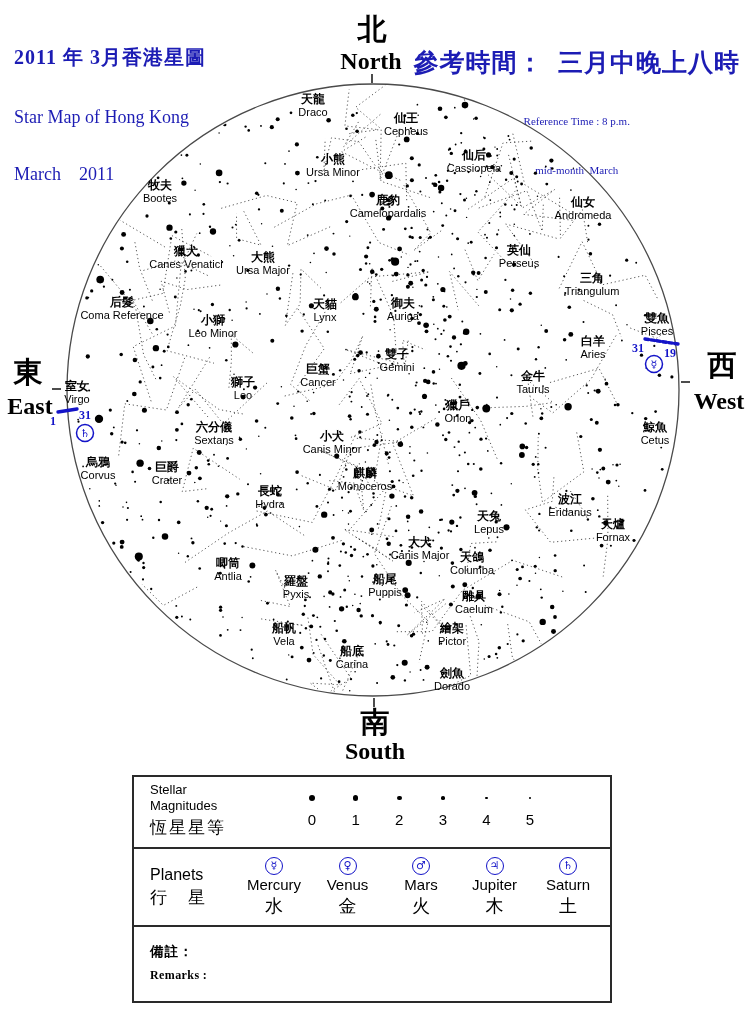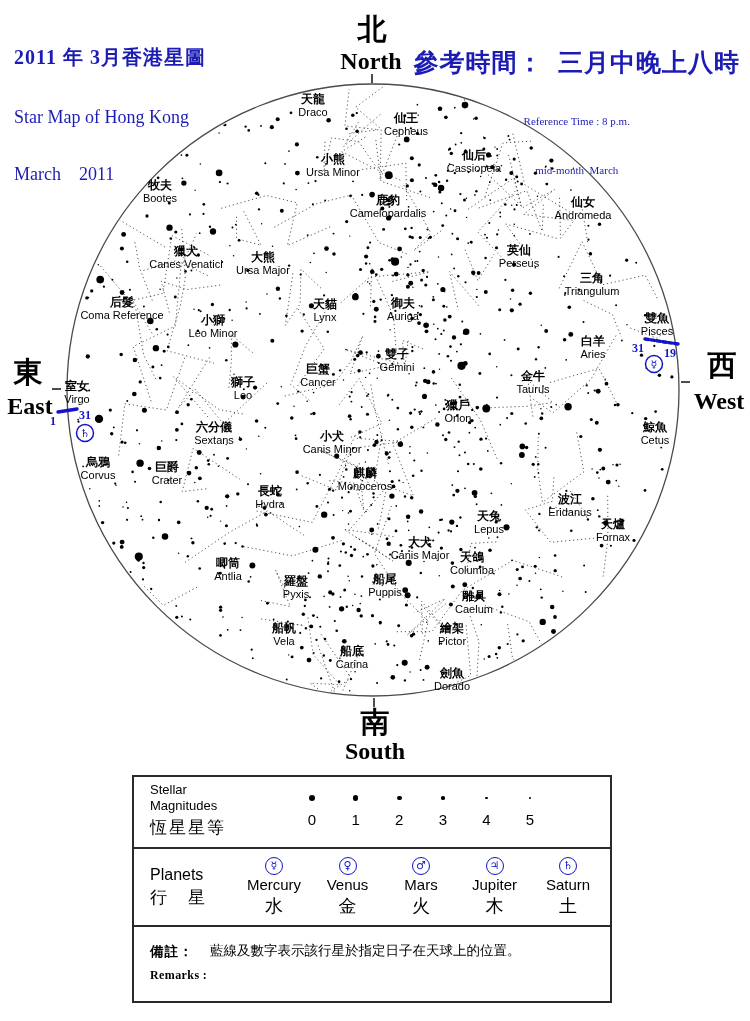--- a/index.html
+++ b/index.html
@@ -39,21 +39,21 @@
   .mag-dot-box{height:26px;display:flex;align-items:center;justify-content:center;}
   .mag-dot{border-radius:50%;background:#000;}
   .mag-val{font-family:"Liberation Sans","DejaVu Sans",sans-serif;font-size:15px;}
   #leg-row2 .leg-label{top:16px;}
   .planet-col{position:absolute;top:6px;width:80px;transform:translateX(-50%);text-align:center;}
   .planet-sym{display:inline-block;width:16px;height:16px;border:1.5px solid #1414c8;border-radius:50%;
               color:#1414c8;font-family:"DejaVu Sans",sans-serif;font-size:11px;line-height:16px;font-weight:bold;}
   .planet-en{font-family:"Liberation Sans","DejaVu Sans",sans-serif;font-size:15px;margin-top:1px;}
   .planet-zh{font-size:18px;margin-top:1px;}
   .r3-row{display:flex;padding-left:16px;}
-  .r3-row.zh{margin-top:16px;font-size:13.5px;}
+  .r3-row.zh{margin-top:16px;font-size:13.5px;flex-direction:column;}
   .r3-row.zh .r3-label{width:60px;font-weight:bold;letter-spacing:1px;}
   .r3-row.en{margin-top:7px;font-size:12px;font-weight:bold;letter-spacing:0.4px;}
   .r3-row.en .r3-label{width:60px;}
   .r3-text{width:400px;line-height:1.25;}
 </style>
 </head>
 <body>
 
 <div id="root">
 
@@ -1380,21 +1380,20 @@
           <div class="planet-col" style="left: 434px;">
             <div><span class="planet-sym">♄</span></div>
             <div class="planet-en">Saturn</div>
             <div class="planet-zh">土</div>
           </div>
         </div>
     </div>
     <div id="leg-row3" class="leg-row">
       <div class="r3-row zh">
         <div class="r3-label">備註：</div>
-        <div class="r3-text">藍線及數字表示該行星於指定日子在天球上的位置。</div>
       </div>
       <div class="r3-row en">
         <div class="r3-label">Remarks :</div>
       </div>
     </div>
   </div>
 
 </div>
 
 </body></html>

